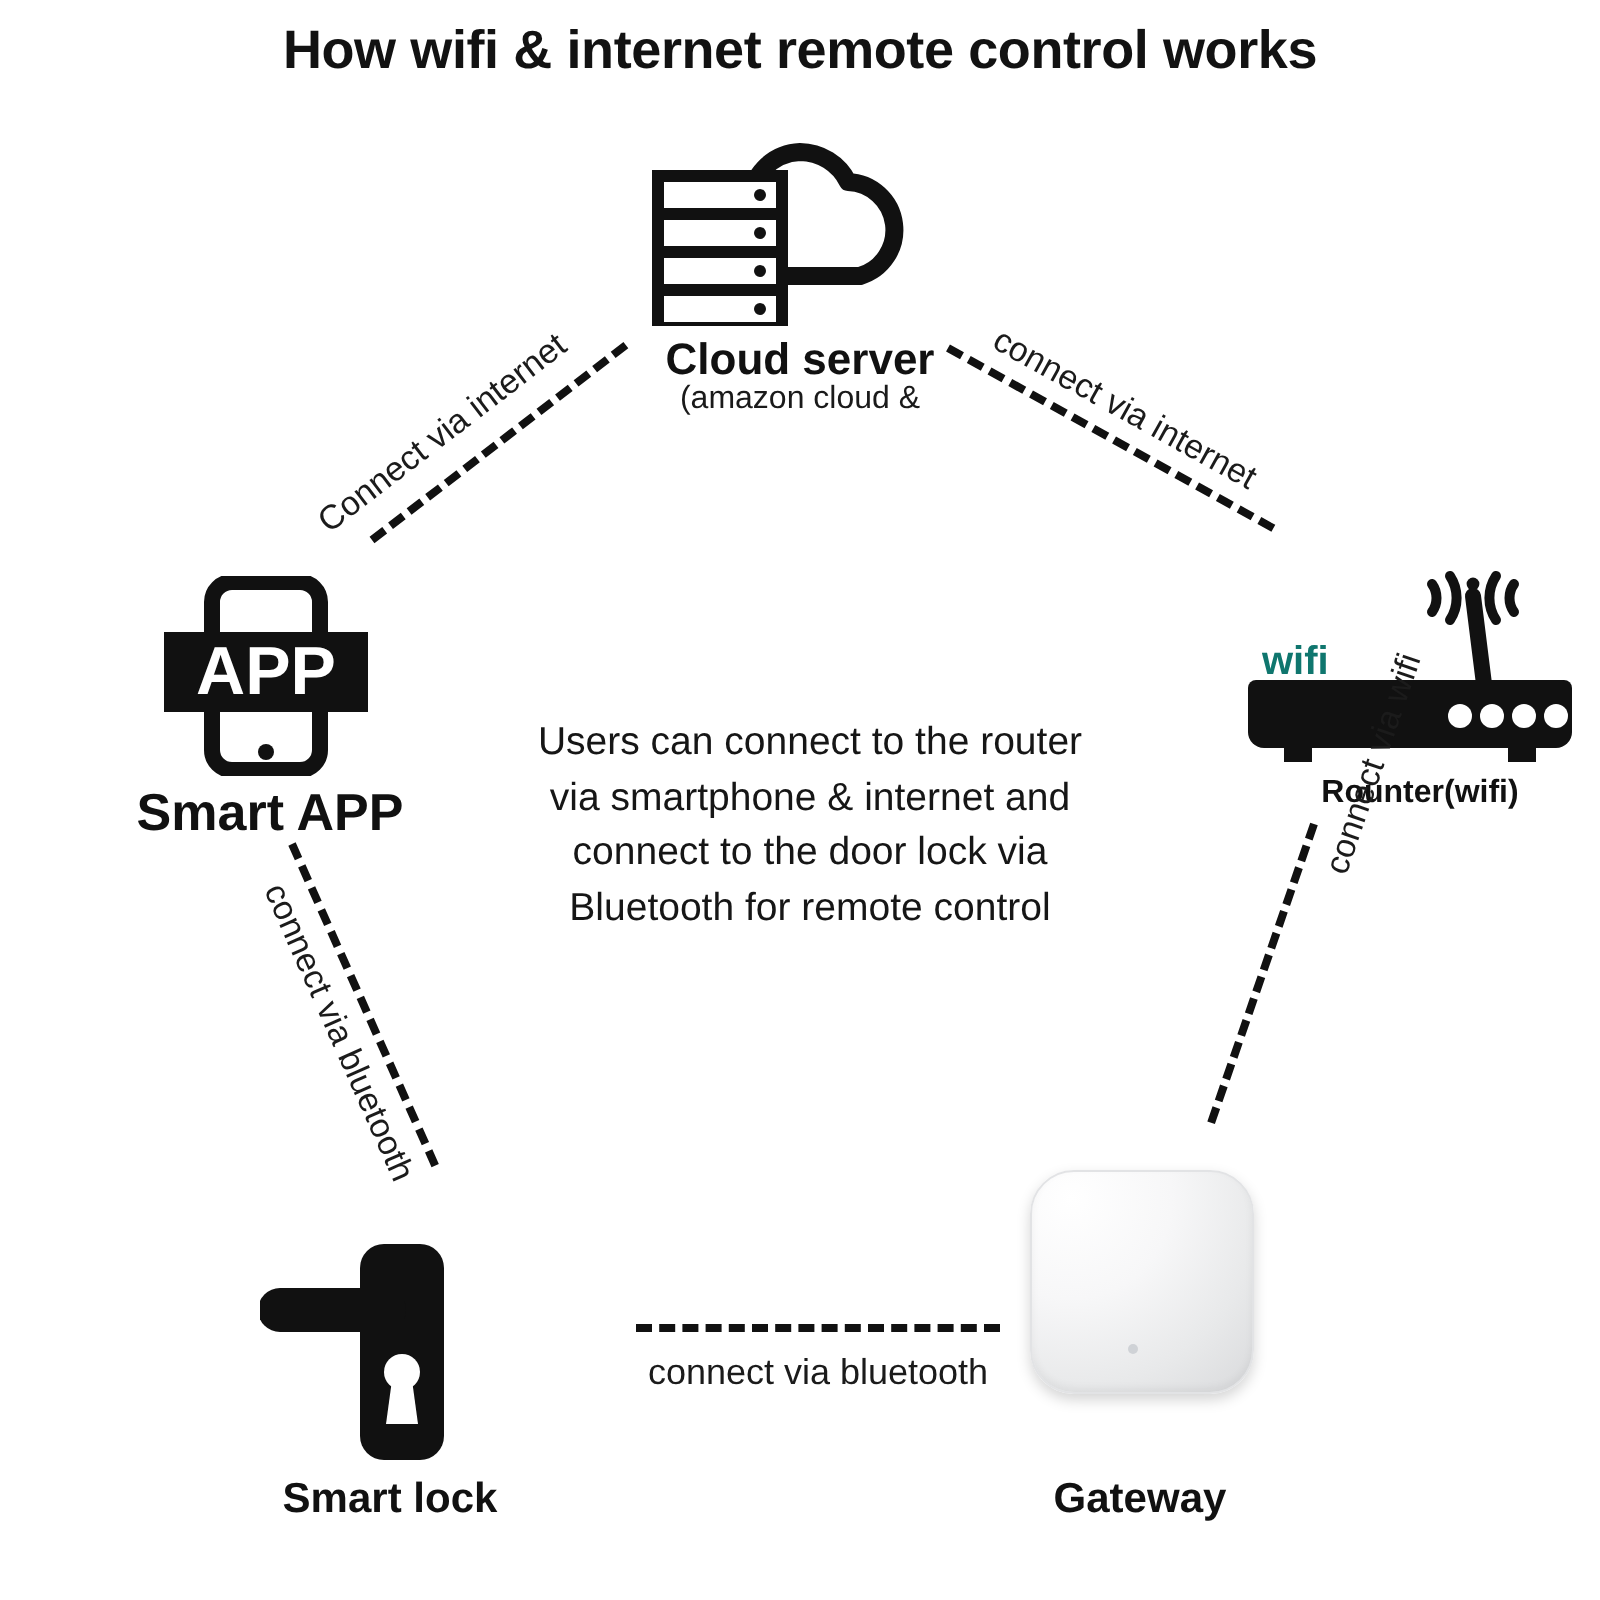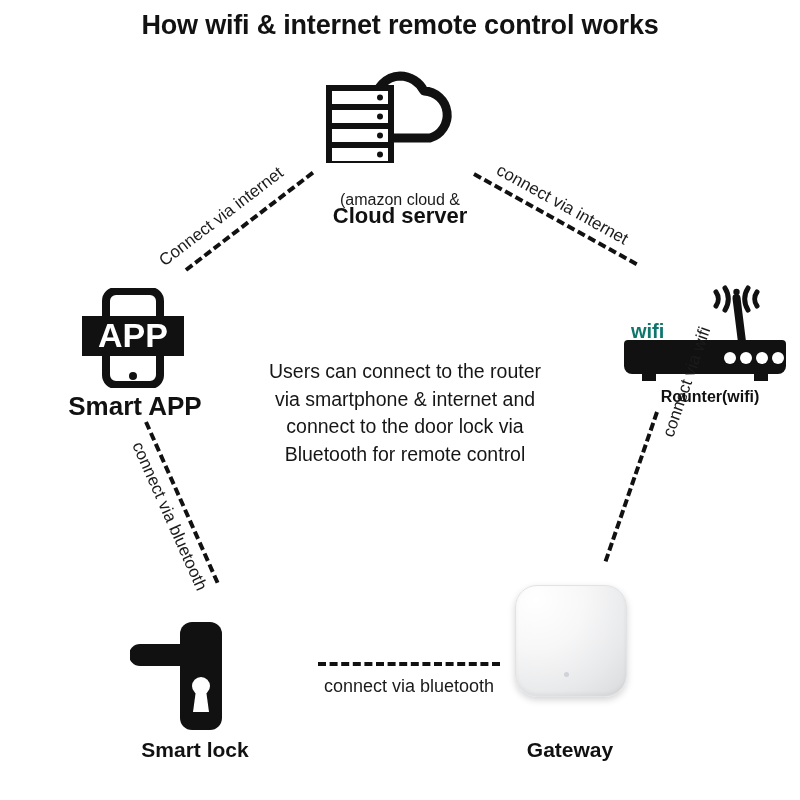--- a/index.html
+++ b/index.html
@@ -42,21 +42,21 @@
   .node-sub {
     text-align: center;
     font-weight: normal;
     color: #1a1a1a;
     line-height: 1.2;
   }
 
   
   #cloud-icon { left: 320px; top: 58px; width: 150px; height: 110px; }
   #cloud-server-label {
-    left: 280px; top: 168px; width: 240px; font-size: 22px; margin-top: 36px;
+    left: 280px; top: 168px; width: 240px; font-size: 22px;
   }
   #cloud-server-sub {
     left: 280px; top: 190px; width: 240px; font-size: 16px;
   }
 
   
   #app-icon { left: 78px; top: 288px; width: 110px; height: 100px; }
   #smart-app-label { left: 40px; top: 392px; width: 190px; font-size: 26px; }
 
   

